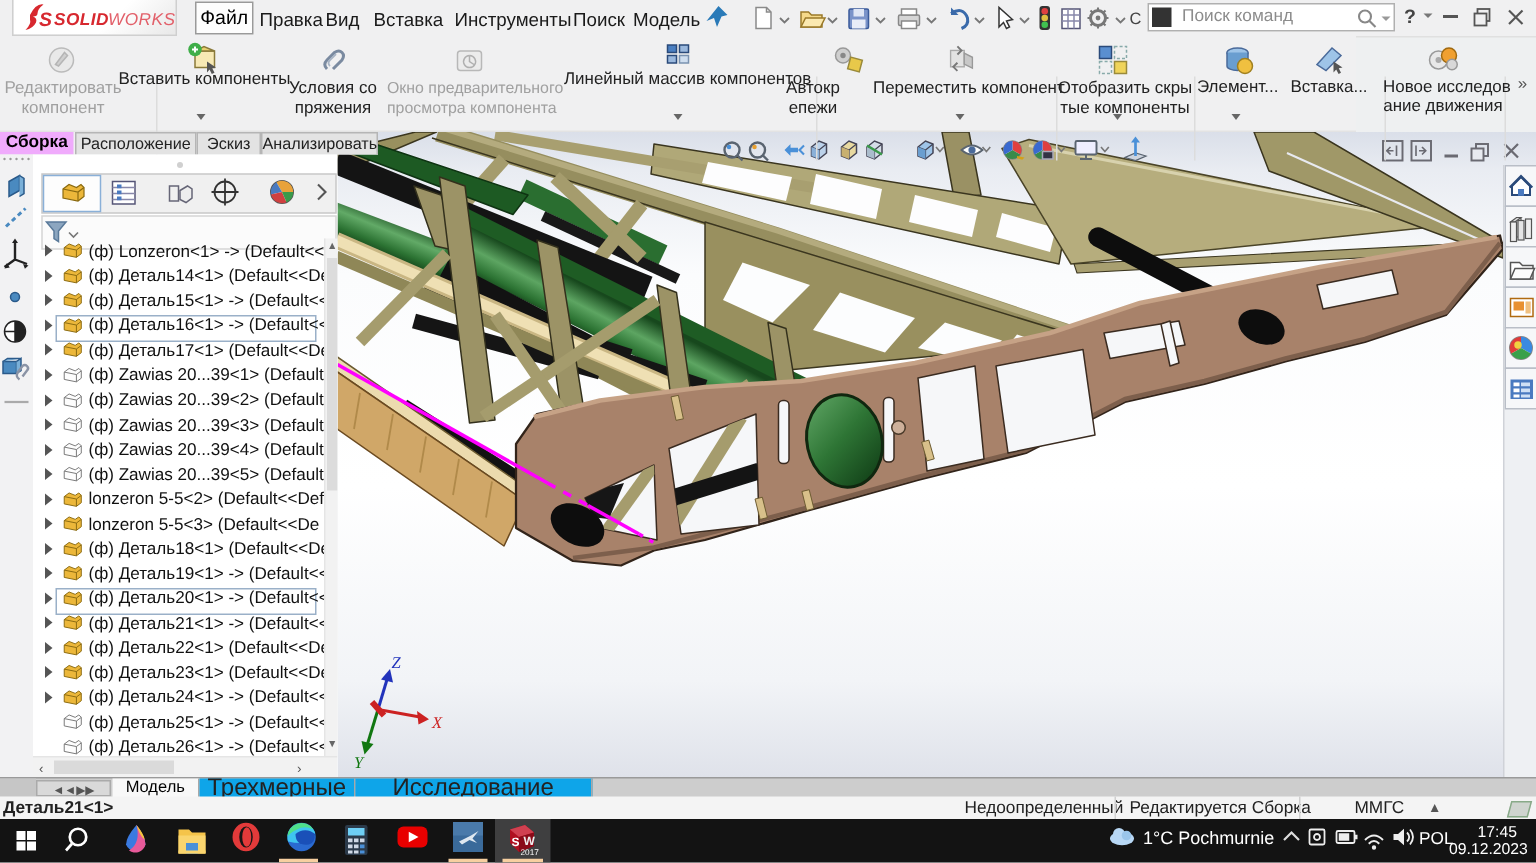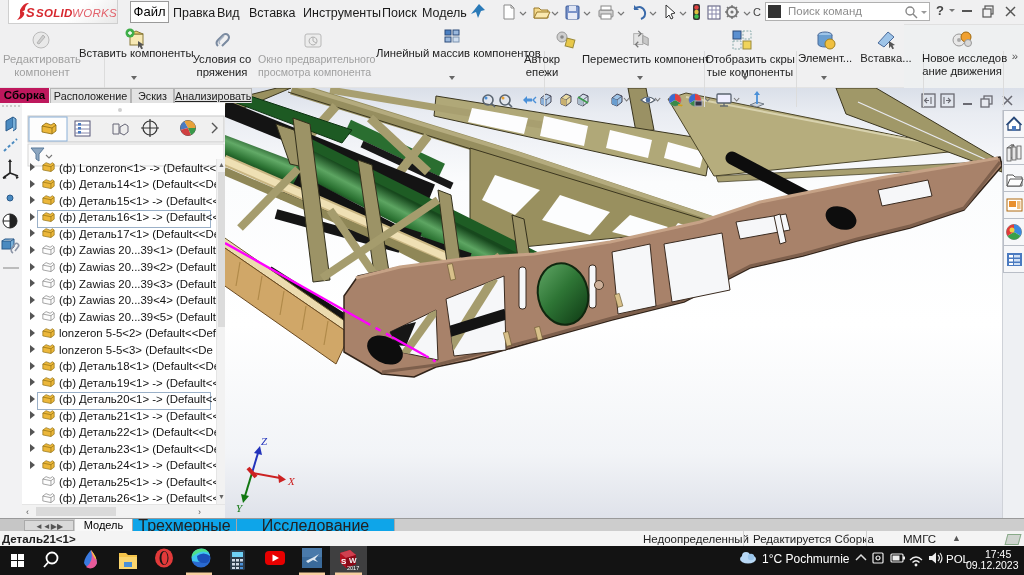--- a/index.html
+++ b/index.html
@@ -456,24 +456,24 @@
 
   <div class="abs dd" style="left:131px;top:52px;"></div>
   <div class="abs dd" style="left:449px;top:52px;"></div>
   <div class="abs dd" style="left:637px;top:52px;"></div>
 
   <div class="abs dd" style="left:821px;top:52px;"></div>
   <div class="abs dd" style="left:742px;top:52px;"></div>
 </div>
 
 <div class="abs" id="tabrow">
-  <div class="abs" style="left:0;top:0;width:49px;height:15px;background:#be185d;font-size:11.5px;font-weight:bold;text-align:center;line-height:15px;">Сборка</div>
+  <div class="abs" style="left:0;top:0;width:49px;height:15px;background:#f0abfc;font-size:11.5px;font-weight:bold;text-align:center;line-height:15px;">Сборка</div>
   <div class="abs ttab" style="left:50px;width:81px;">Расположение</div>
   <div class="abs ttab" style="left:131px;width:43px;">Эскиз</div>
-  <div class="abs ttab" style="left:174px;width:78px;text-decoration:underline;">Анализировать</div>
+  <div class="abs ttab" style="left:174px;width:78px;">Анализировать</div>
 </div>
 
 <div class="abs" id="lstrip">
   <svg width="22" height="415" viewBox="0 0 22 415">
     <g fill="#999">
           <circle cx="3" cy="3" r="0.8"></circle>
           <circle cx="7" cy="3" r="0.8"></circle>
           <circle cx="11" cy="3" r="0.8"></circle>
           <circle cx="15" cy="3" r="0.8"></circle>
           <circle cx="19" cy="3" r="0.8"></circle>

